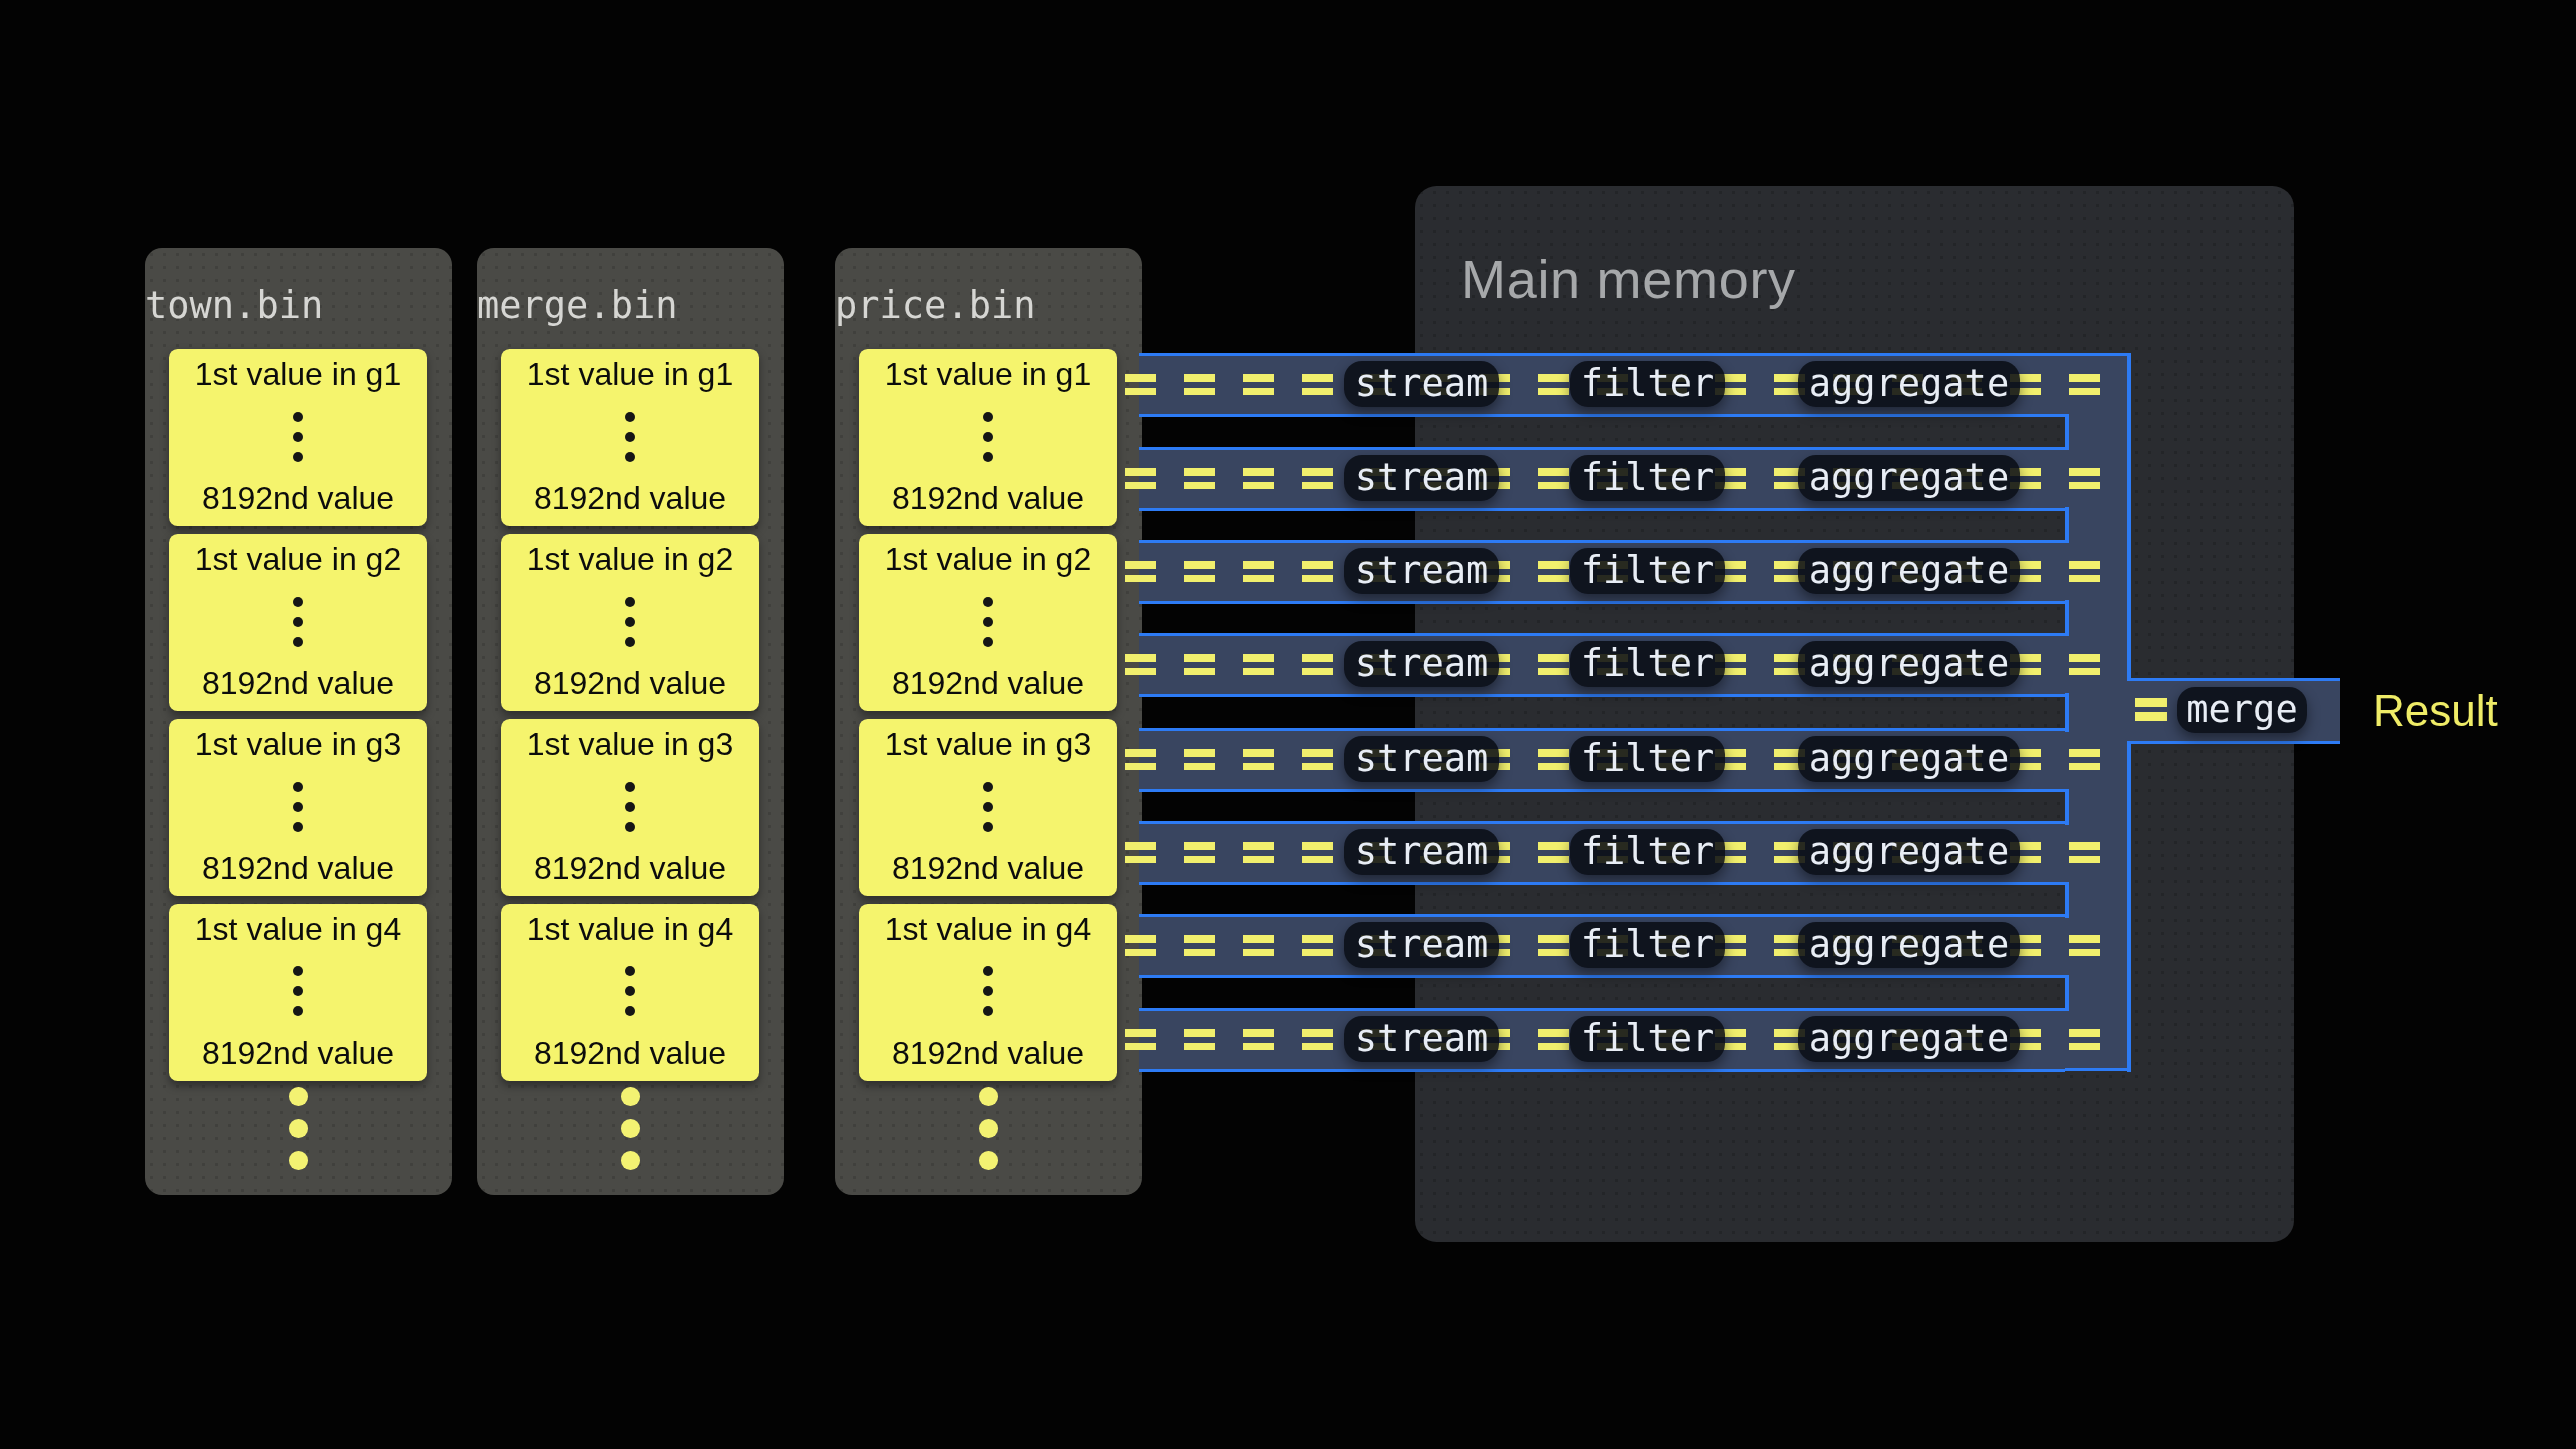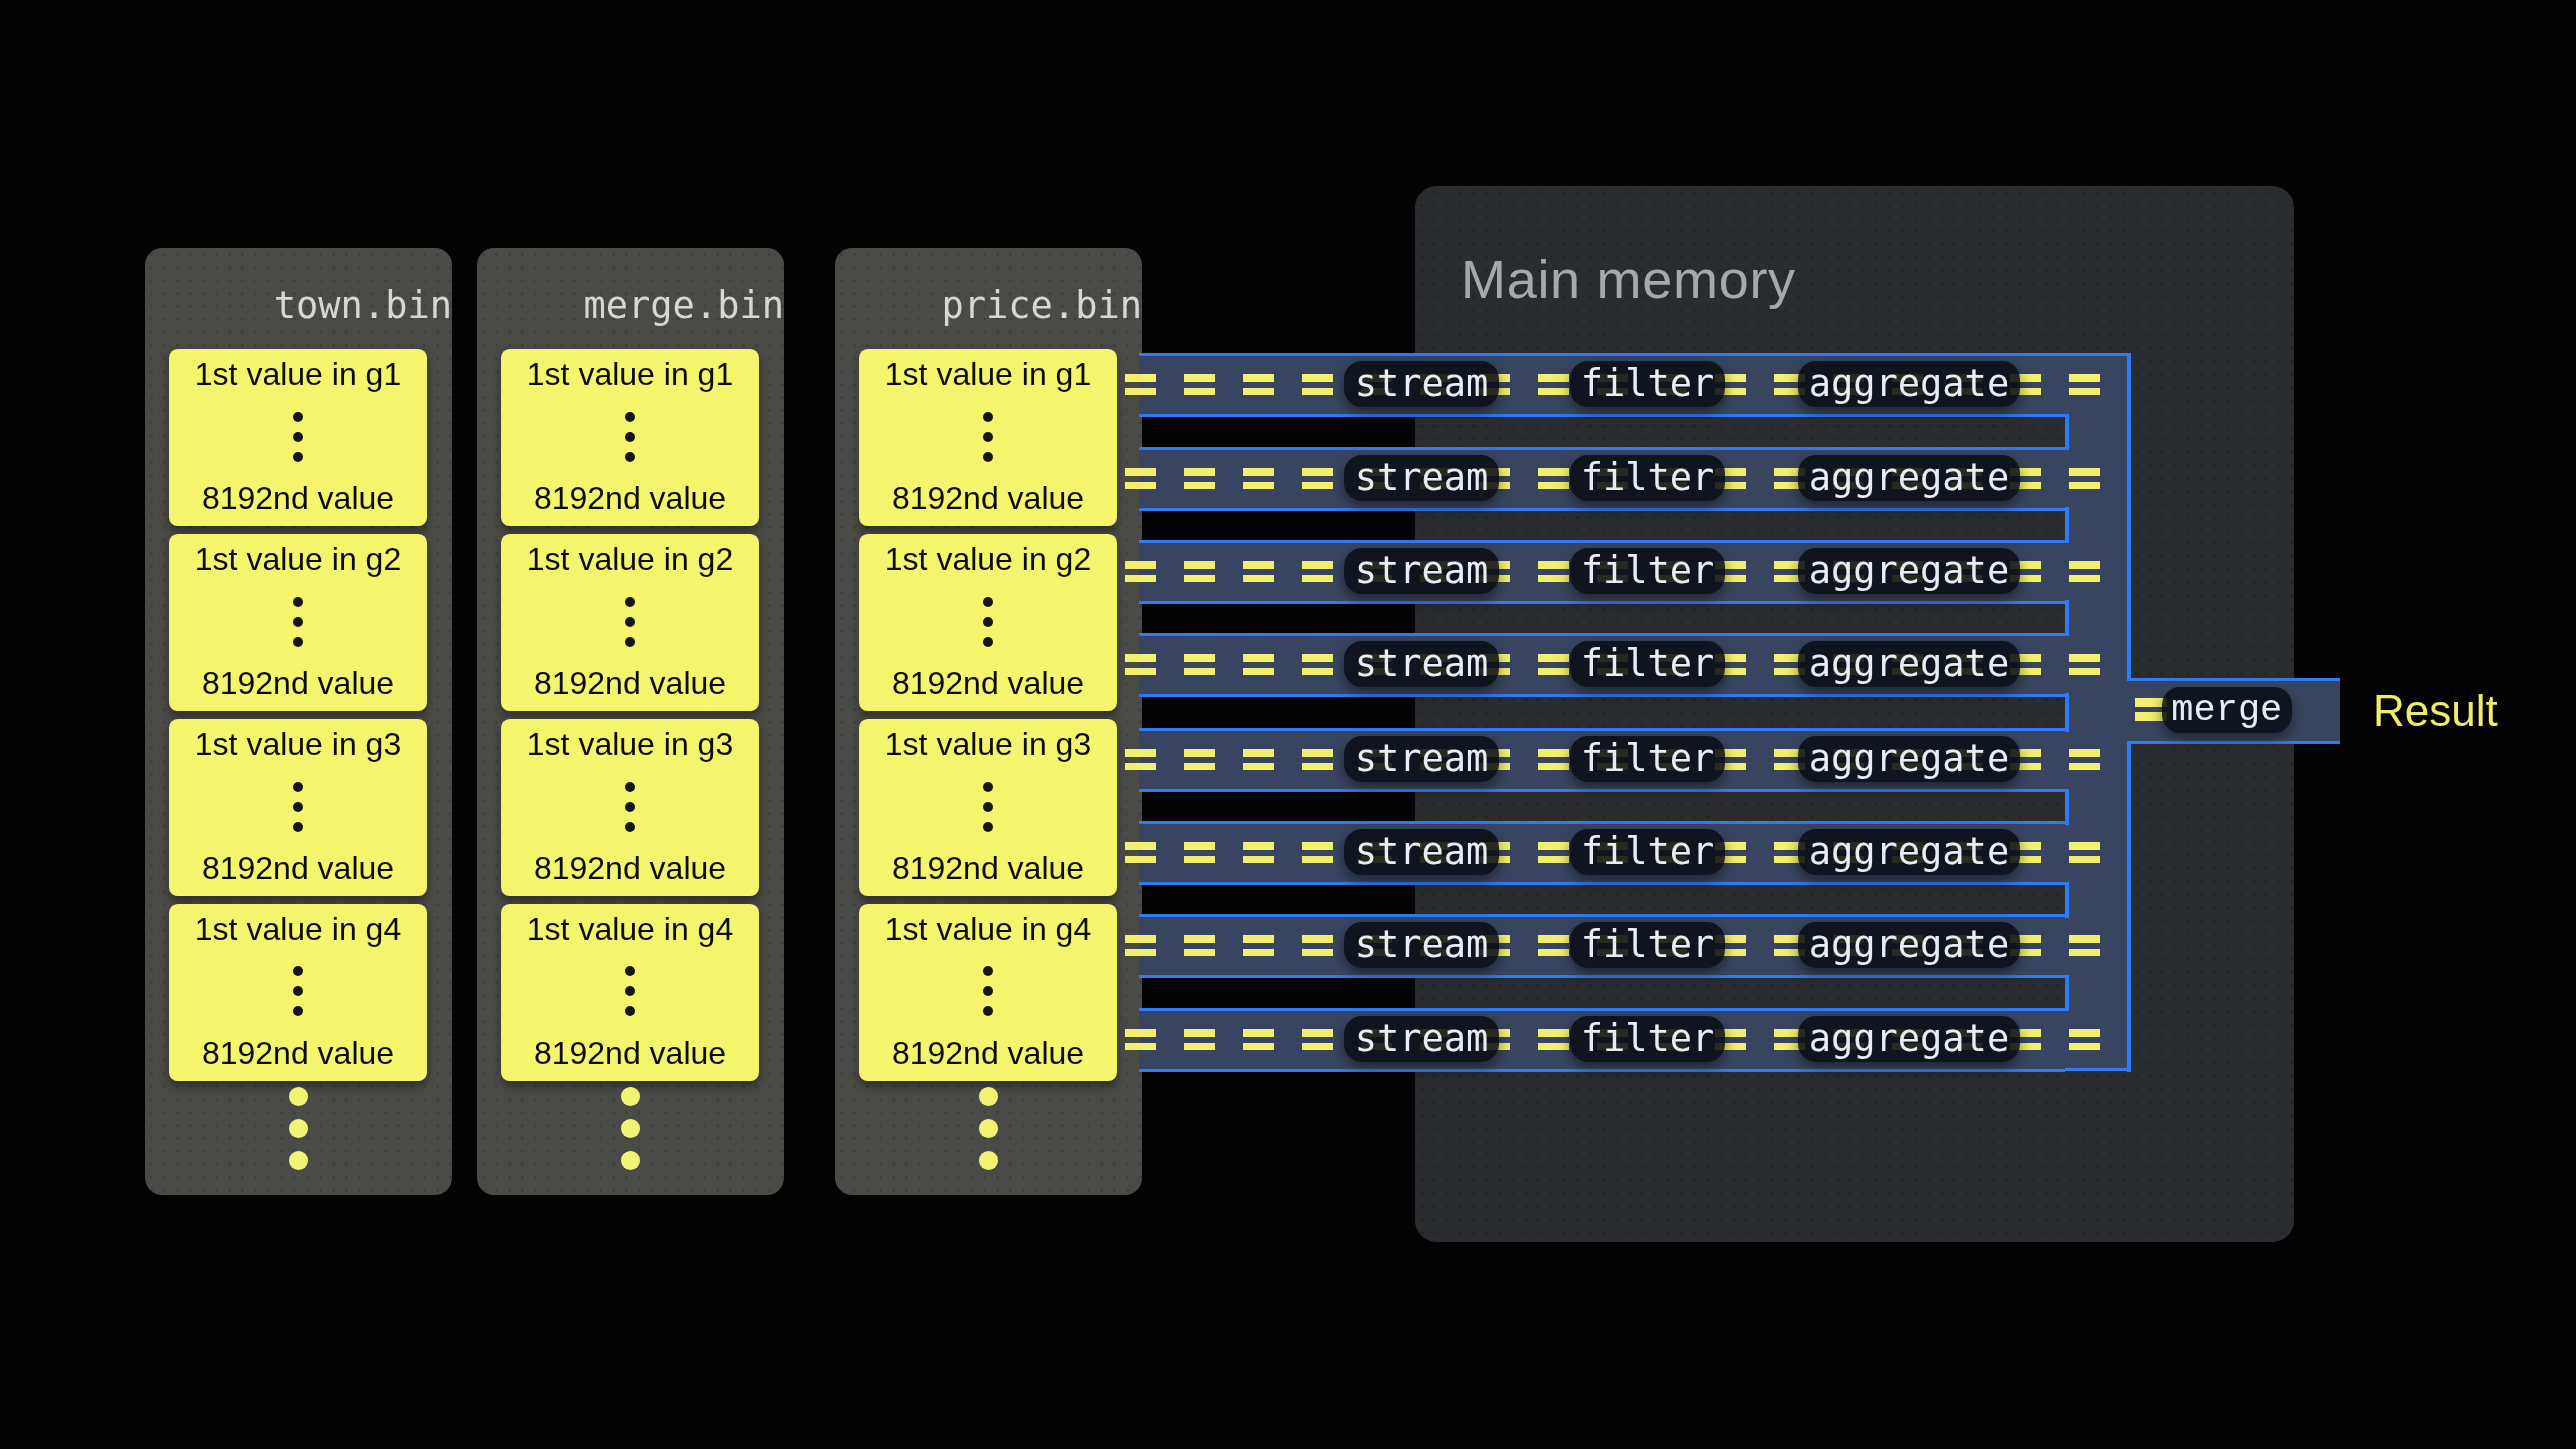--- a/index.html
+++ b/index.html
@@ -5,21 +5,21 @@
   html,body{margin:0;padding:0;background:#030303;}
   body{width:2576px;height:1449px;overflow:hidden;position:relative;
        font-family:"Liberation Sans",sans-serif;}
   #stage{position:absolute;left:0;top:0;width:2576px;height:1449px;}
 
   
   .file-panel{position:absolute;top:248px;width:307px;height:947px;
     background-color:#4a4a46;border-radius:17px;
     background-image:radial-gradient(rgba(0,0,0,.13) 1.4px,transparent 1.8px);
     background-size:13px 13px;}
-  .file-header{margin-top:36px;text-align:right;
+  .file-header{margin-top:36px;text-align:left;
     font-family:"DejaVu Sans Mono","Liberation Mono",monospace;
     font-size:37px;color:#d6d6d3;}
   .cells{position:absolute;left:24px;top:101px;width:258px;}
   .cell{height:177px;margin-bottom:7.9px;background:#f5f46d;border-radius:8.6px;
     display:flex;flex-direction:column;justify-content:space-between;align-items:center;
     padding:7.2px 0 8.6px;box-sizing:border-box;
     box-shadow:0 4.3px 8.6px rgba(0,0,0,.38);
     color:#0c0c0c;font-size:32px;line-height:37px;}
   .cell-dots{display:flex;flex-direction:column;gap:10px;}
   .cell-dot{width:10px;height:10px;border-radius:50%;background:#161616;}
@@ -55,21 +55,21 @@
   .spine-border{position:absolute;left:2127px;width:3.6px;background:#2d7bf5;}
   .cap{position:absolute;left:2065px;width:3.6px;background:#2d7bf5;}
 
   
   #merge-band{position:absolute;left:2131px;top:678px;width:209px;height:66px;
     background:#394560;border-top:3.6px solid #2d7bf5;border-bottom:3.6px solid #2d7bf5;
     box-sizing:border-box;}
   .mbar{position:absolute;left:4.3px;width:31.5px;height:8.6px;background:#f1ef6d;}
   .mbar1{top:17px;}
   .mbar2{top:31px;}
-  #merge-chip{left:31px;top:6.4px;padding:0 9.3px;font-family:Liberation Mono, monospace;}
+  #merge-chip{left:46px;top:6.4px;padding:0 9.3px;}
   #result-label{position:absolute;left:2373px;top:681px;height:60px;line-height:60px;
     font-size:44px;color:#efec67;}
 </style>
 </head>
 <body>
 
 <div id="stage">
 
   <div id="memory-panel">
     <div id="memory-title">Main memory</div>

